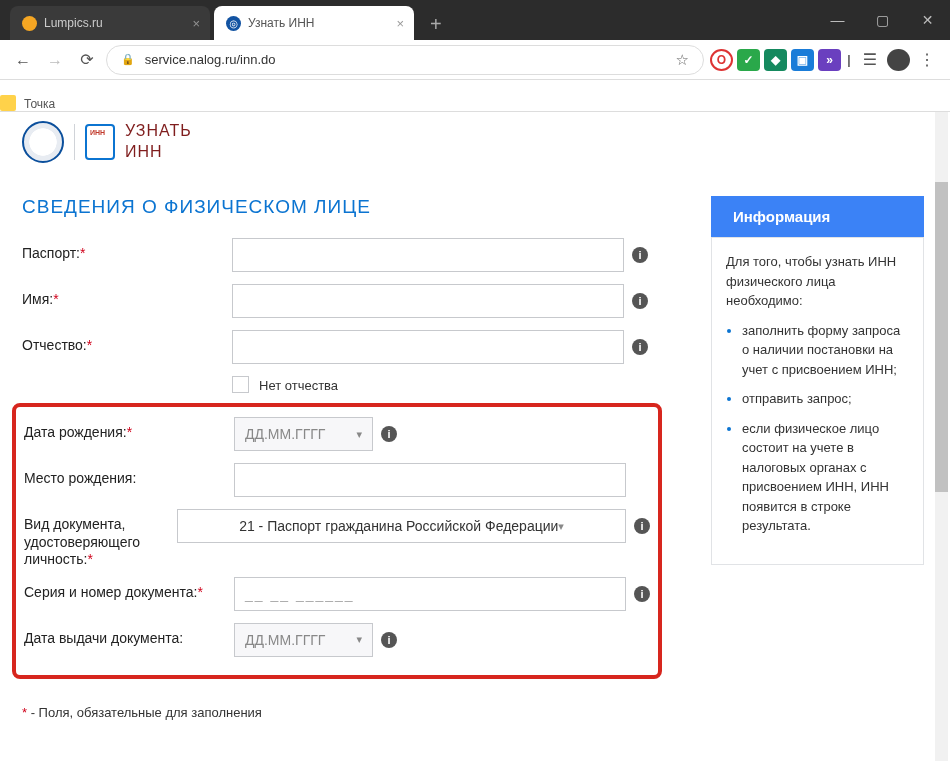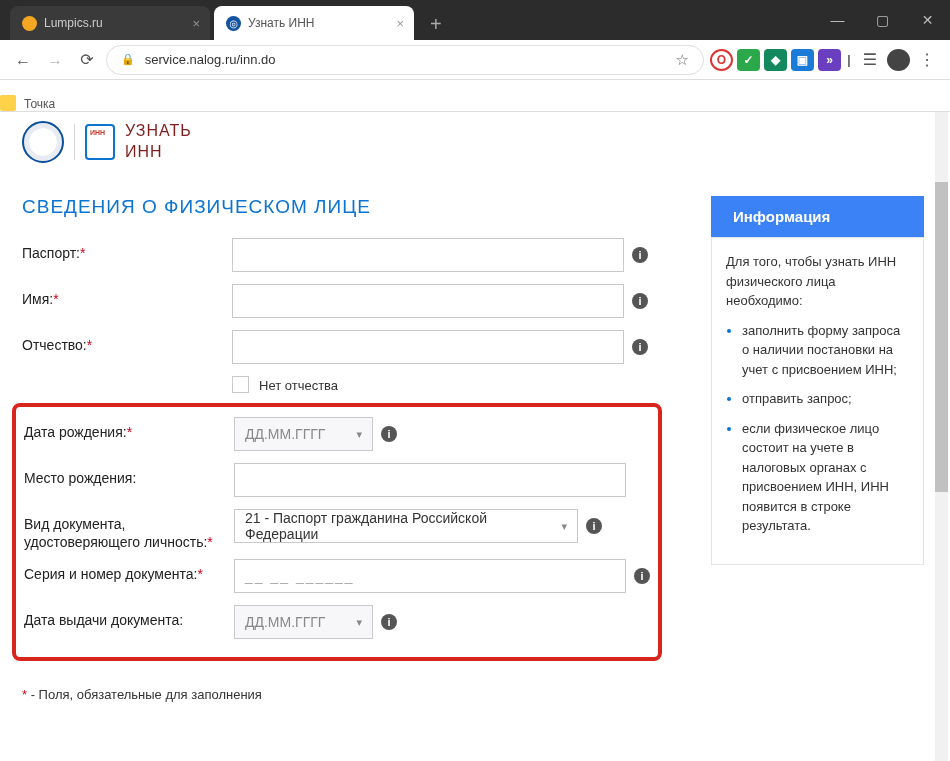--- a/index.html
+++ b/index.html
@@ -57,21 +57,21 @@
     color:#0b74d1;font-weight:normal;text-transform:uppercase;letter-spacing:1px;font-size:19px;margin-bottom:20px;
   }
   .row{display:flex;align-items:flex-start;min-height:38px;margin-bottom:8px}
   .lbl{width:210px;font-size:14px;color:#222;padding-top:7px;line-height:1.25}
   .req{color:#d0021b}
   .ctrl{flex:1;display:flex;align-items:center;gap:8px}
   .txt,.sel,.date{
     height:34px;border:1px solid #c7c9cd;background:#fff;font-size:14px;color:#333;padding:0 10px;
   }
   .txt{width:392px}
-  .sel{width:344px;display:flex;align-items:center;justify-content:space-between}
+  .sel{width:449px;display:flex;align-items:center;justify-content:center}
   .date{width:139px;display:flex;align-items:center;justify-content:space-between;color:#888;background:#f7f7f9}
   .chev{color:#888;font-size:11px}
   .info{width:16px;height:16px;border-radius:50%;background:#555;color:#fff;font-size:11px;display:flex;align-items:center;justify-content:center;font-weight:bold}
   .cb{display:flex;align-items:flex-end;gap:10px;font-size:13px;color:#333;margin-left:210px;margin-bottom:10px}
   .cb .box{width:17px;height:17px;border:1px solid #c7c9cd;background:#fff}
   .hcallout{border:4px solid #d7261e;border-radius:8px;padding:10px 8px 14px 8px;margin-left:-10px;margin-top:4px;width:650px}
   .foot{margin-top:26px;font-size:13px;color:#333}
 
   .panel-h{background:#3b82f6;color:#fff;font-size:15px;font-weight:bold;padding:12px 22px}
   .panel-b{border:1px solid #e1e3e6;padding:14px 14px 18px 14px;font-size:13px;color:#333;line-height:1.5}

